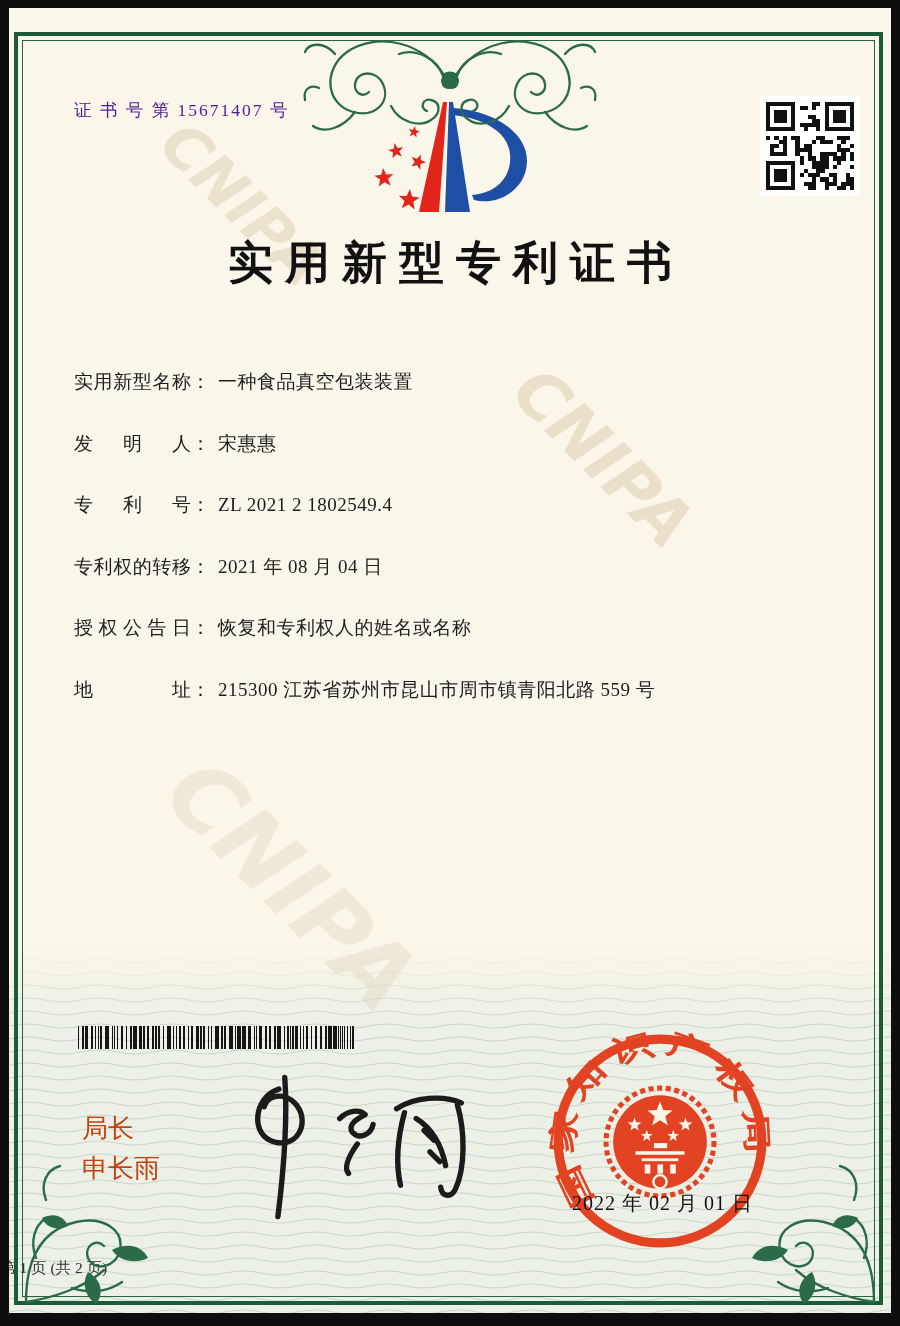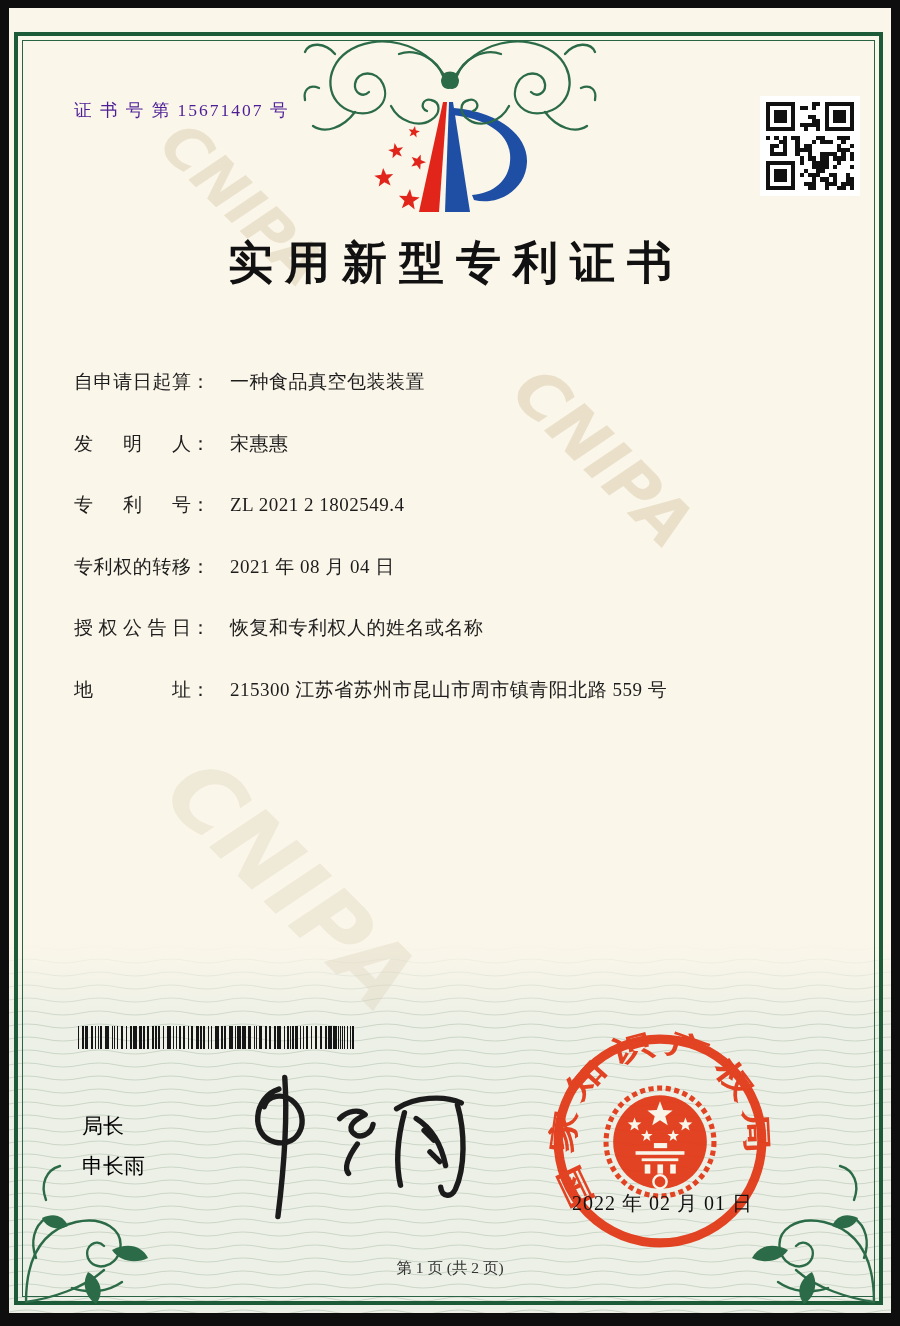--- a/index.html
+++ b/index.html
@@ -26,33 +26,33 @@
   #cert-no{position:absolute;left:74px;top:98px;font-size:17.5px;letter-spacing:2px;color:#4c1d95;z-index:5;}
   #logo{position:absolute;left:356px;top:94px;z-index:5;}
   #qr{position:absolute;left:760px;top:96px;width:100px;height:100px;background:#fff;padding:0;z-index:5;display:flex;align-items:center;justify-content:center;}
   #qrsvg{width:88px;height:88px;}
   #title{position:absolute;left:0;right:0;top:233px;text-align:center;font-size:45px;font-weight:700;letter-spacing:12px;text-indent:12px;color:#111;z-index:5;}
   
   #fields{position:absolute;left:74px;right:60px;top:363px;font-size:19px;z-index:5;color:#1d1d1d;}
   .frow{position:relative;height:38px;line-height:38px;margin-bottom:23.5px;white-space:nowrap;}
   .flabel{display:inline-block;width:117px;text-align:justify;text-align-last:justify;vertical-align:top;}
   .colon{display:inline-block;margin-right:8px;}
-  .fvalue{letter-spacing:.5px;margin-left:12px;}
+  .fvalue{letter-spacing:.5px;}
   .grant-right{position:absolute;left:383px;top:0;}
   
   #body-text{position:absolute;left:73px;right:68px;top:783px;font-size:19px;line-height:37px;text-align:justify;color:#161616;z-index:5;}
   #body-text p{margin:0;text-indent:2em;}
   
   #barcode{position:absolute;left:78px;top:1026px;z-index:5;}
-  #signer{position:absolute;left:82px;top:1108px;z-index:5;font-family:Liberation Mono, monospace;font-size:21px;color:#000000;}
+  #signer{position:absolute;left:82px;top:1108px;z-index:5;font-family:Liberation Sans, sans-serif;font-size:26px;color:#c2410c;}
   #signer div{line-height:40px;}
   #signature{position:absolute;left:222px;top:1066px;z-index:5;}
   #seal{position:absolute;left:548px;top:1028px;z-index:4;}
   #seal-date{position:absolute;left:572px;top:1190px;font-size:20px;letter-spacing:1px;color:#101010;z-index:5;white-space:nowrap;}
-  #footer-page{position:absolute;left:0;right:0;top:1258px;text-align:center;font-size:15.5px;color:#333;z-index:5;}
+  #footer-page{position:absolute;left:0;right:0;top:1258px;font-size:15.5px;color:#333;z-index:5;}
 </style>
 </head>
 <body>
 
 <div id="page">
 
   <div id="waves-zone">
     <svg id="wavesvg" width="882" height="371" viewBox="0 0 882 371">
         <path d="M0,6 q18,-4 36,0 q18,4 36,0 q18,-4 36,0 q18,4 36,0 q18,-4 36,0 q18,4 36,0 q18,-4 36,0 q18,4 36,0 q18,-4 36,0 q18,4 36,0 q18,-4 36,0 q18,4 36,0 q18,-4 36,0 q18,4 36,0 q18,-4 36,0 q18,4 36,0 q18,-4 36,0 q18,4 36,0 q18,-4 36,0 q18,4 36,0 q18,-4 36,0 q18,4 36,0 q18,-4 36,0 q18,4 36,0 q18,-4 36,0 q18,4 36,0" stroke="#c6d1c2" stroke-width="1" fill="none" opacity="0.85"></path>
         <path d="M0,19 q18,-4 36,0 q18,4 36,0 q18,-4 36,0 q18,4 36,0 q18,-4 36,0 q18,4 36,0 q18,-4 36,0 q18,4 36,0 q18,-4 36,0 q18,4 36,0 q18,-4 36,0 q18,4 36,0 q18,-4 36,0 q18,4 36,0 q18,-4 36,0 q18,4 36,0 q18,-4 36,0 q18,4 36,0 q18,-4 36,0 q18,4 36,0 q18,-4 36,0 q18,4 36,0 q18,-4 36,0 q18,4 36,0 q18,-4 36,0 q18,4 36,0" stroke="#c6d1c2" stroke-width="1" fill="none" opacity="0.85"></path>
@@ -285,21 +285,21 @@
         <rect x="0" y="14" width="7" height="7" fill="#111"></rect>
         <rect x="1" y="15" width="5" height="5" fill="#fff"></rect>
         <rect x="2" y="16" width="3" height="3" fill="#111"></rect>
       </svg>
   </div>
 
   <div id="title">实用新型专利证书</div>
 
   <div id="fields">
     <div class="frow">
-      <span class="flabel">自申请日起算</span><span class="colon">：</span><span class="fvalue">一种食品真空包装装置</span>
+      <span class="flabel">实用新型名称</span><span class="colon">：</span><span class="fvalue">一种食品真空包装装置</span>
     </div>
     <div class="frow">
       <span class="flabel">发明人</span><span class="colon">：</span><span class="fvalue">宋惠惠</span>
     </div>
     <div class="frow">
       <span class="flabel">专利号</span><span class="colon">：</span><span class="fvalue">ZL 2021 2 1802549.4</span>
     </div>
     <div class="frow">
       <span class="flabel">专利权的转移</span><span class="colon">：</span><span class="fvalue">2021 年 08 月 04 日</span>
     </div>

